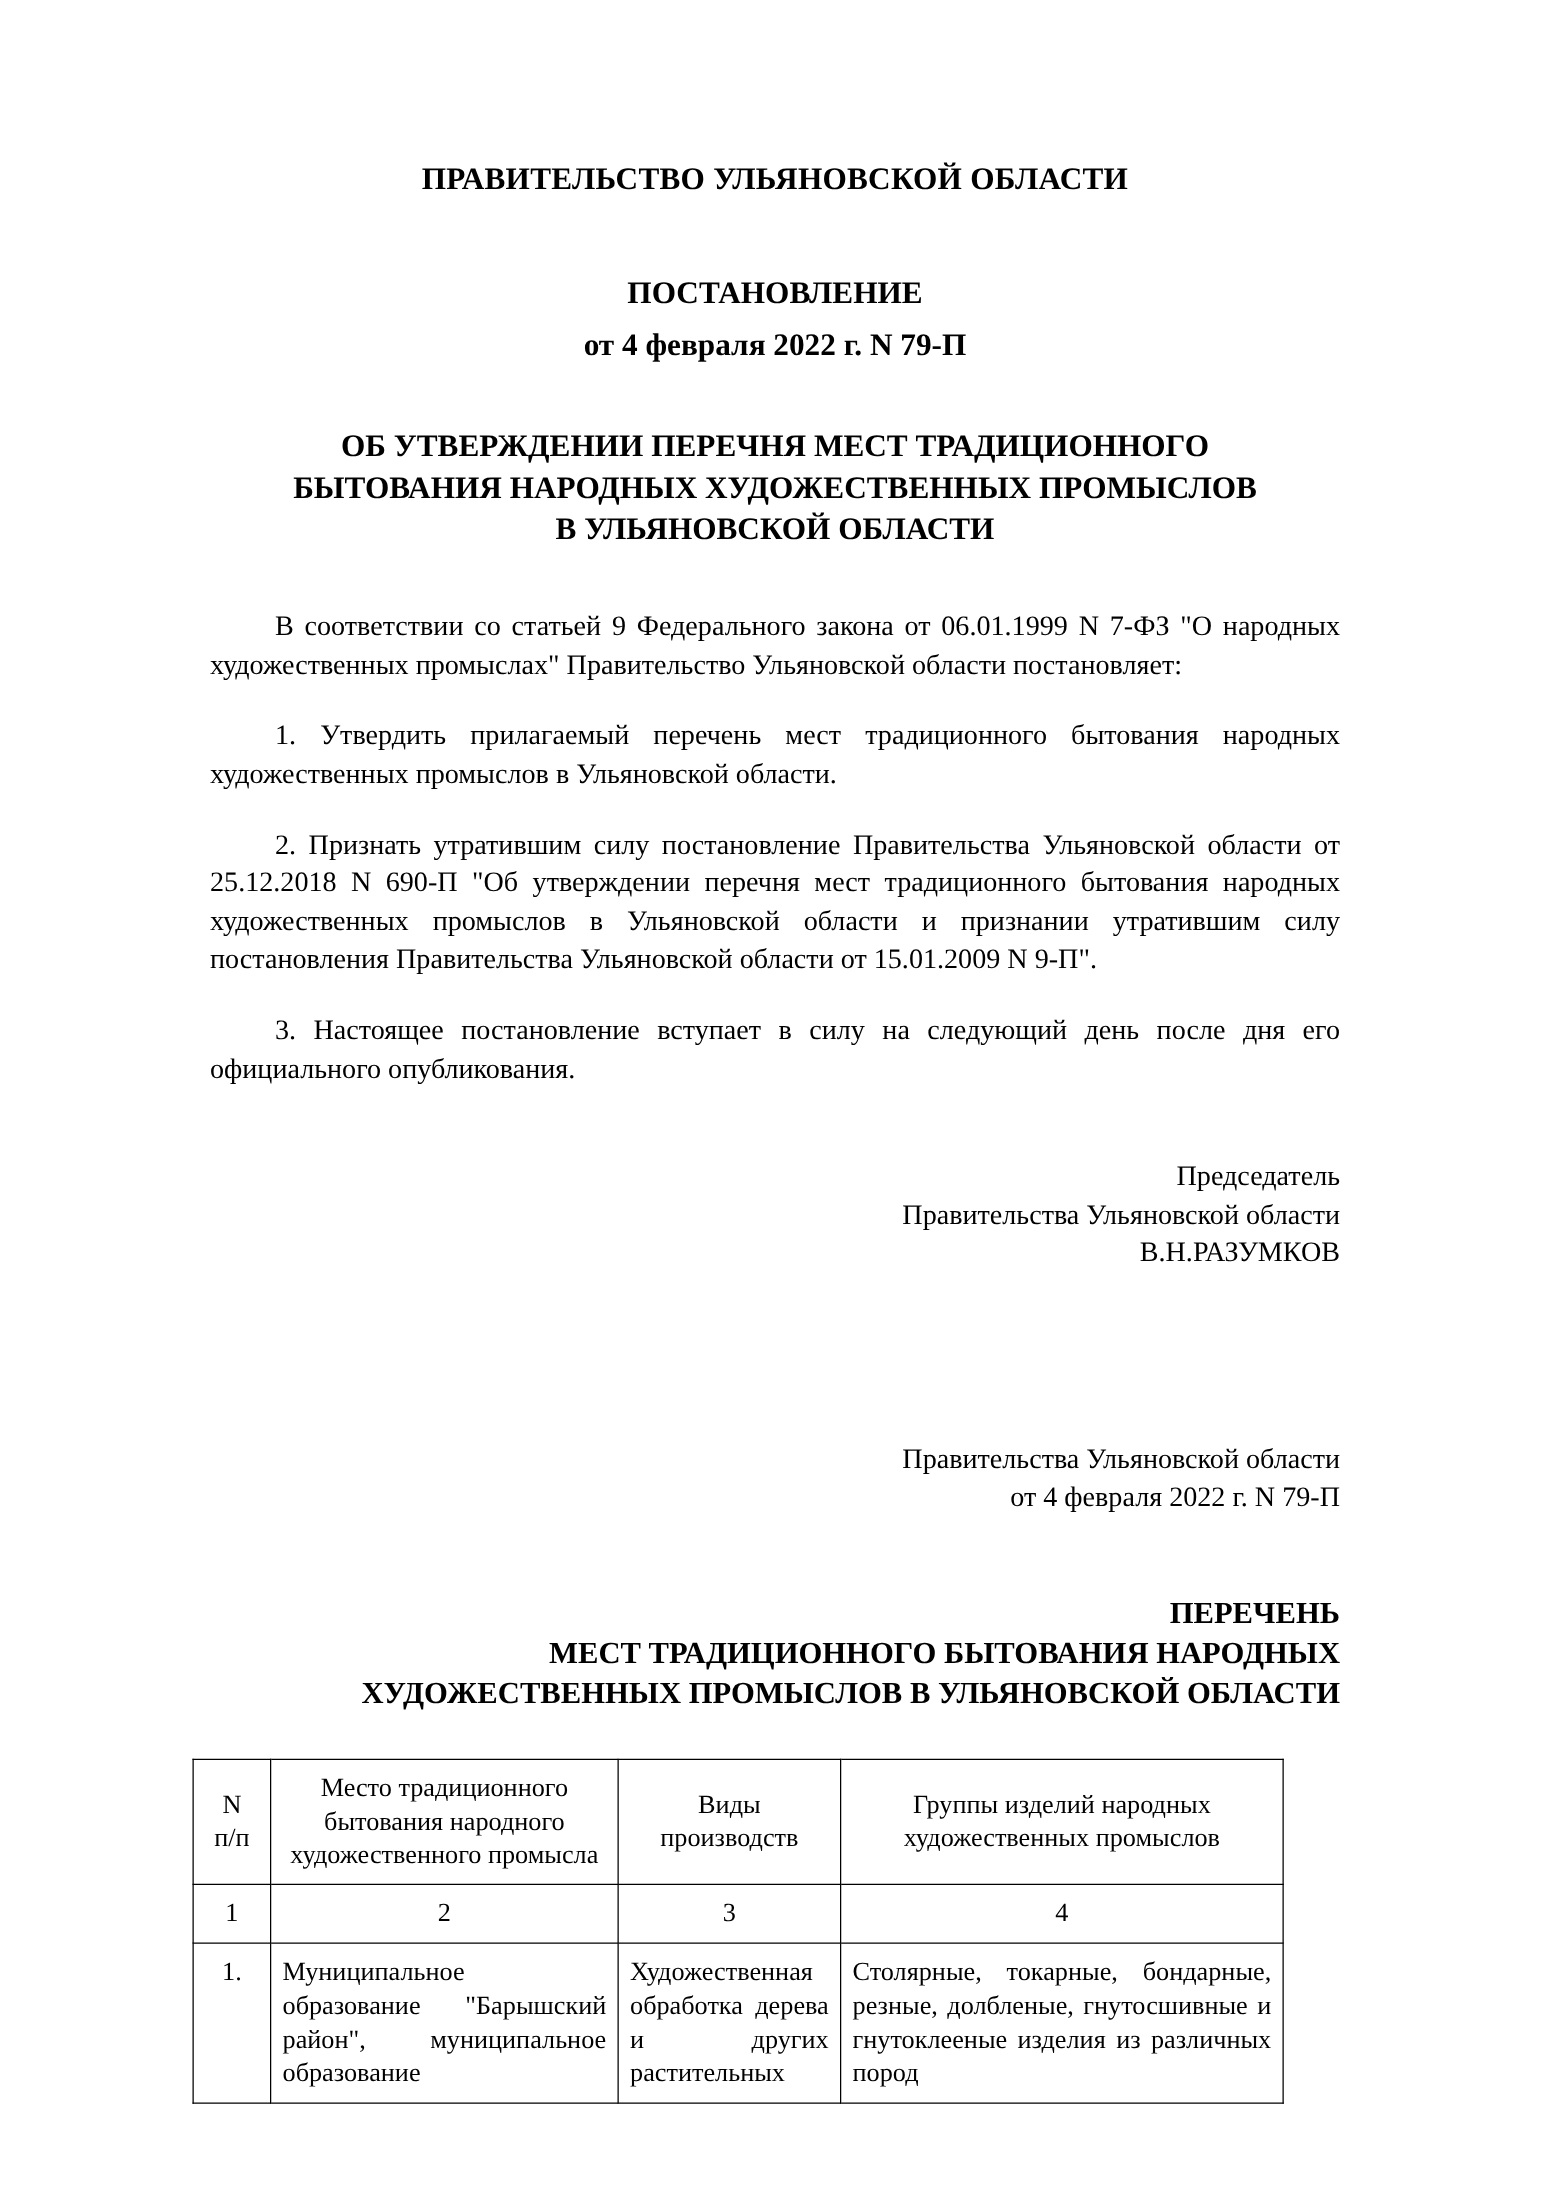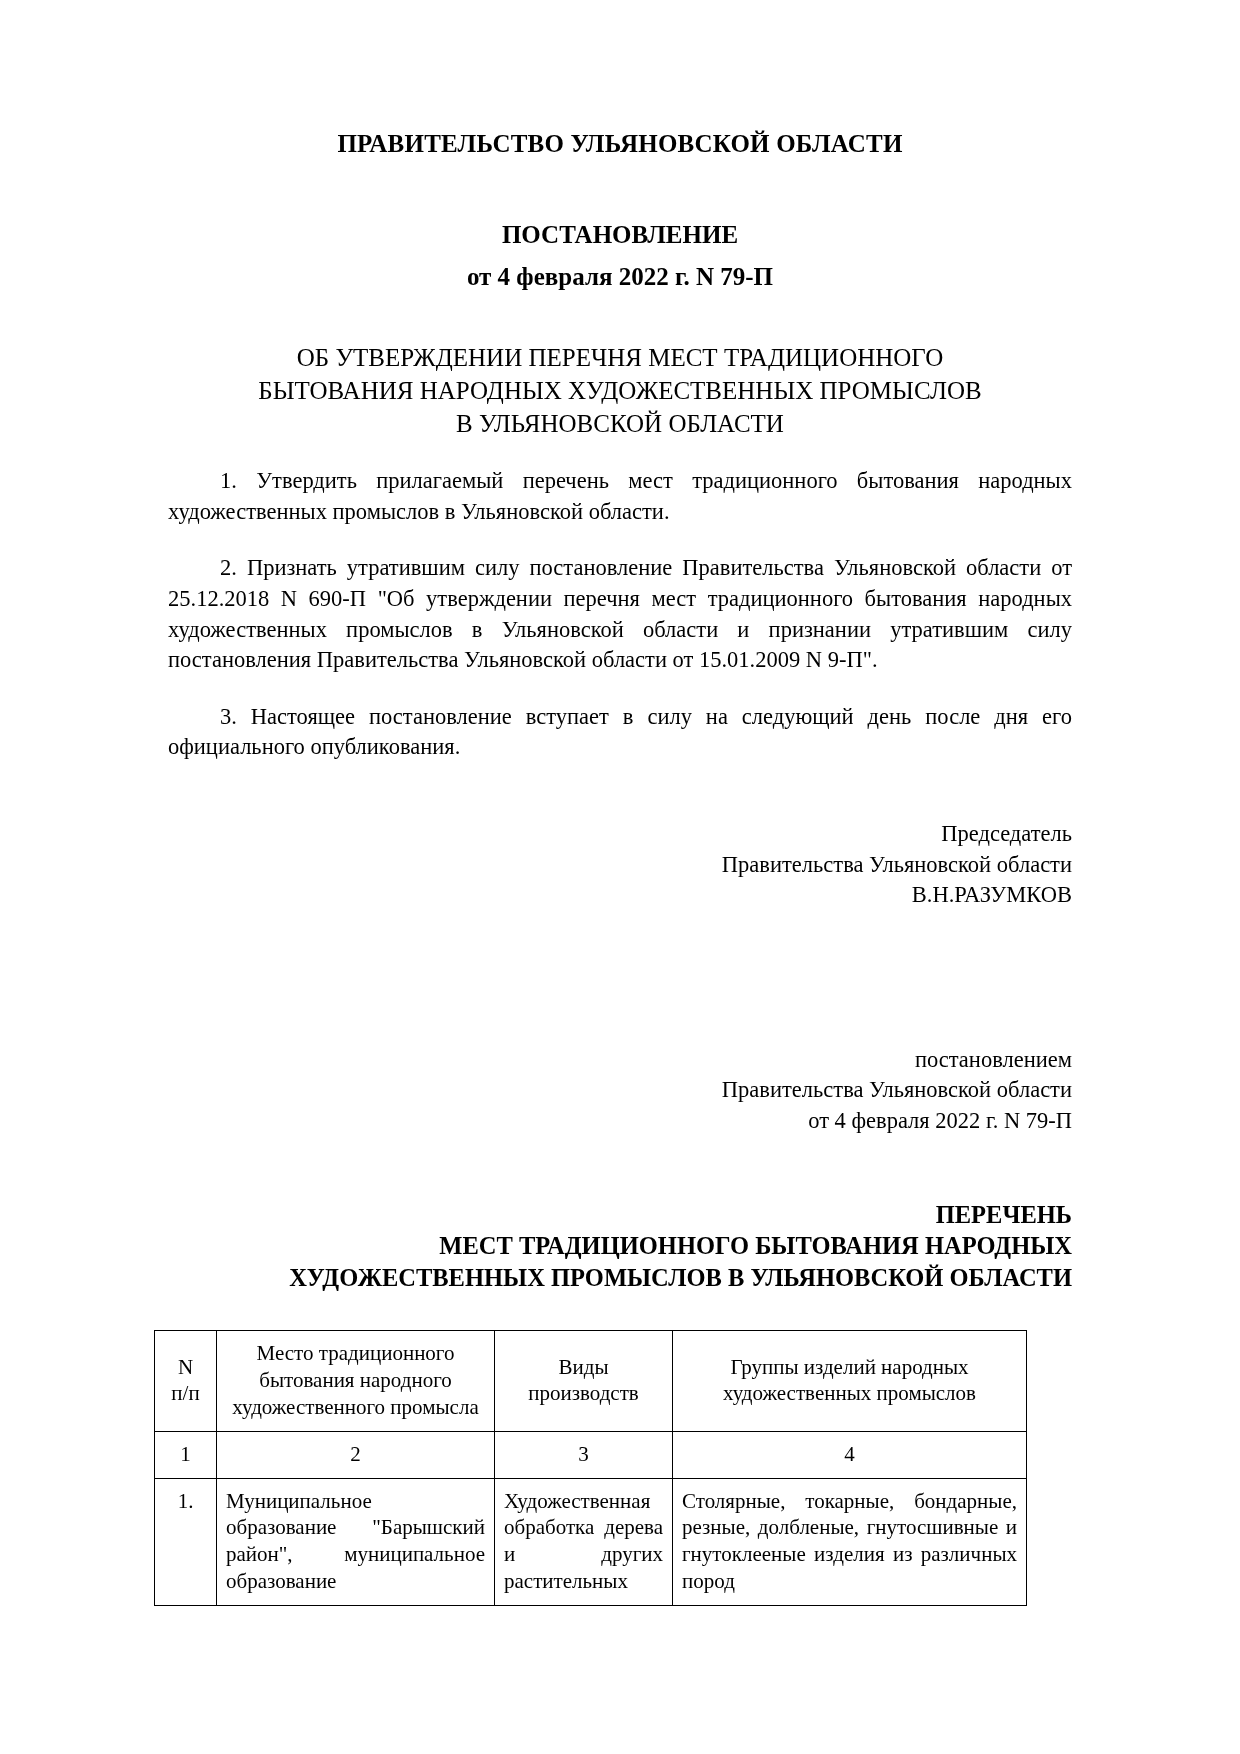--- a/index.html
+++ b/index.html
@@ -51,21 +51,21 @@
   .doc-date {
     text-align: center;
     font-weight: bold;
     font-size: 25px;
     margin: 0;
     padding-top: 4px;
     line-height: 1.3;
   }
   .doc-subject {
     text-align: center;
-    font-weight: normal;
+    font-weight: bold;
     font-size: 25px;
     margin: 0;
     padding-top: 48px;
     line-height: 1.32;
   }
   .doc-subject .ln {
     display: block;
     white-space: nowrap;
   }
 
@@ -178,35 +178,35 @@
     <div class="doc-type">ПОСТАНОВЛЕНИЕ</div>
 
     <div class="doc-date">от 4 февраля 2022 г. N 79-П</div>
 
     <div class="doc-subject">
       <span class="ln">ОБ УТВЕРЖДЕНИИ ПЕРЕЧНЯ МЕСТ ТРАДИЦИОННОГО</span>
       <span class="ln">БЫТОВАНИЯ НАРОДНЫХ ХУДОЖЕСТВЕННЫХ ПРОМЫСЛОВ</span>
       <span class="ln">В УЛЬЯНОВСКОЙ ОБЛАСТИ</span>
     </div>
 
+    <p class="para first">В соответствии со статьей 9 Федерального закона от 06.01.1999 N 7-ФЗ "О народных художественных промыслах" Правительство Ульяновской области постановляет:</p>
 
     <p class="para">1. Утвердить прилагаемый перечень мест традиционного бытования народных художественных промыслов в Ульяновской области.</p>
 
     <p class="para">2. Признать утратившим силу постановление Правительства Ульяновской области от 25.12.2018 N 690-П "Об утверждении перечня мест традиционного бытования народных художественных промыслов в Ульяновской области и признании утратившим силу постановления Правительства Ульяновской области от 15.01.2009 N 9-П".</p>
 
     <p class="para">3. Настоящее постановление вступает в силу на следующий день после дня его официального опубликования.</p>
 
     <div class="signature">
       <div>Председатель</div>
       <div>Правительства Ульяновской области</div>
       <div>В.Н.РАЗУМКОВ</div>
     </div>
 
     <div class="approval">
-      <div>постановлением</div>
       <div>Правительства Ульяновской области</div>
       <div>от 4 февраля 2022 г. N 79-П</div>
     </div>
 
     <div class="annex-title">
       <span class="ln">ПЕРЕЧЕНЬ</span>
       <span class="ln">МЕСТ ТРАДИЦИОННОГО БЫТОВАНИЯ НАРОДНЫХ</span>
       <span class="ln">ХУДОЖЕСТВЕННЫХ ПРОМЫСЛОВ В УЛЬЯНОВСКОЙ ОБЛАСТИ</span>
     </div>
 

